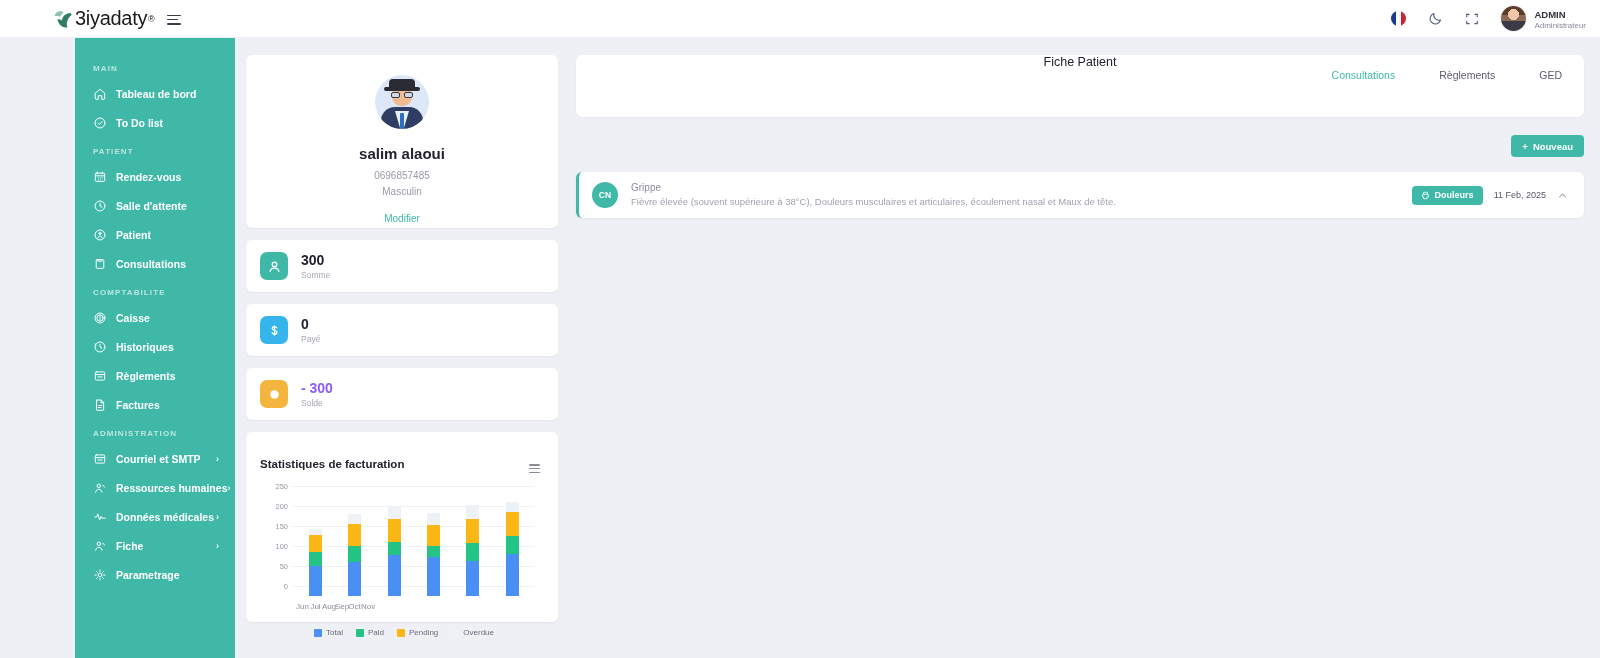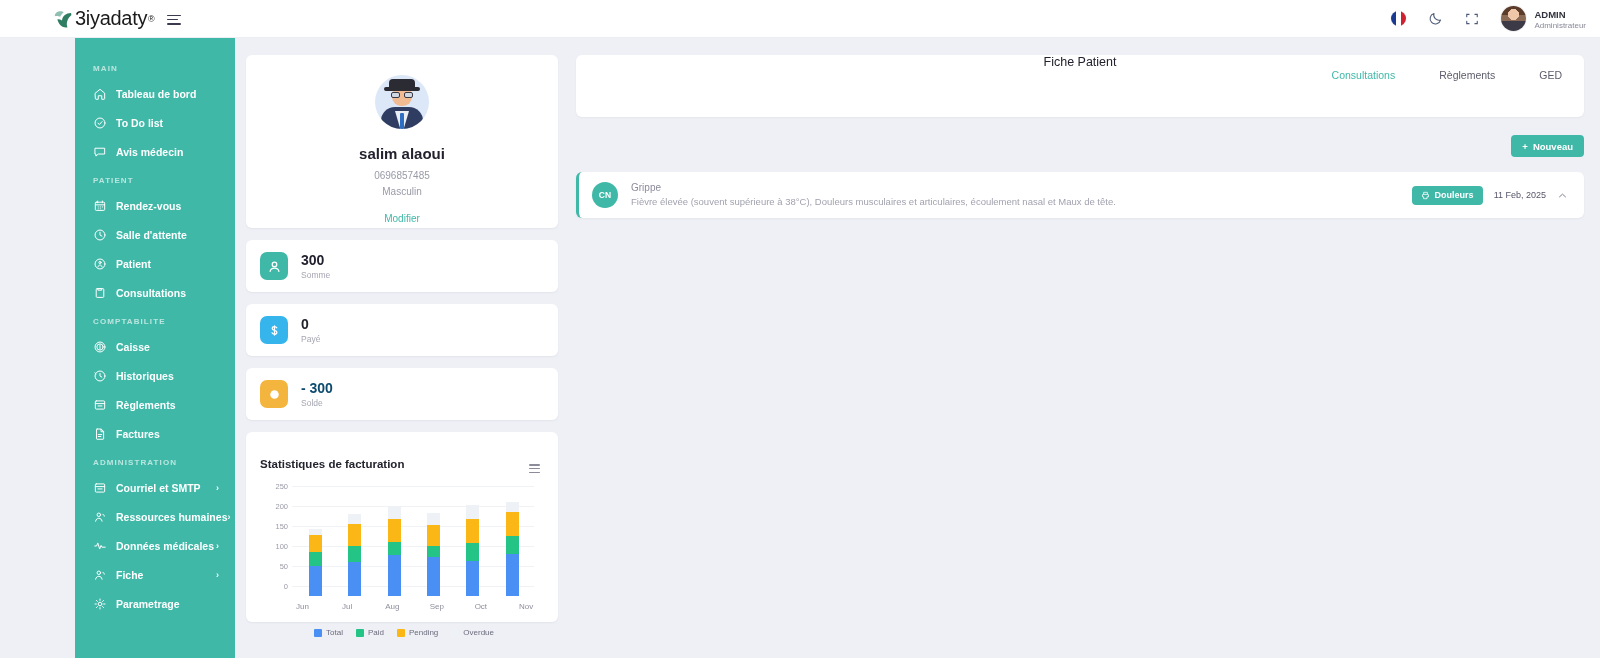--- a/index.html
+++ b/index.html
@@ -111,21 +111,21 @@
 
   .stat-card {
     height: 52px; margin-top: 12px; display: flex; align-items: center;
     padding: 0 14px;
   }
   .stat-ico {
     width: 28px; height: 28px; border-radius: 7px; margin-right: 13px;
     display: flex; align-items: center; justify-content: center; flex: 0 0 28px;
   }
   .stat-val { font-size: 14px; font-weight: 700; color: #22222e; line-height: 1.15; }
-  .stat-val.neg { color: #0c4a6e; }
+  .stat-val.neg { color: #8b5cf6; }
   .stat-lbl { font-size: 8.5px; color: #a5a5b2; margin-top: 2px; }
 
   
   .chart-card { margin-top: 12px; padding: 26px 10px 10px 14px; height: 190px; position: relative; }
   .chart-title { font-size: 11.5px; font-weight: 700; color: #24242f; }
   .chart-menu { position: absolute; right: 18px; top: 30px; cursor: pointer; }
   .chart-menu span { display:block; width:11px; height:1.5px; background:#8b8b99; margin:2.2px 0; border-radius:1px;}
 
   .plot-wrap { position: relative; margin-top: 16px; height: 110px; padding-left: 32px; }
   .ytick {
@@ -134,21 +134,21 @@
   }
   .gridline { position: absolute; left: 32px; right: 14px; height: 1px; background: #f1f2f5; }
   .bars {
     position: absolute; left: 36px; right: 16px; bottom: 0; height: 100px;
     display: flex; align-items: flex-end; justify-content: space-around;
   }
   .bar { width: 13px; display: flex; flex-direction: column-reverse; }
   .seg { width: 100%; display: block; }
   .xlabels {
     position: absolute; left: 36px; right: 16px; top: 116px;
-    display: flex; justify-content: space-between;
+    display: flex; justify-content: flex-start;
   }
   .xlabel { font-size: 8px; color: #8e8e9d; width: 13px; text-align: center; }
   .legend {
     position: absolute; left: 0; right: 0; top: 142px;
     display: flex; justify-content: center; gap: 13px;
   }
   .lg { display: flex; align-items: center; gap: 4px; }
   .lg-sw { width: 8px; height: 8px; border-radius: 1px; }
   .lg-tx { font-size: 8px; color: #6c6c7d; }
 
@@ -252,26 +252,20 @@
         <path d="M4 10.5 12 4l8 6.5V20a1 1 0 0 1-1 1h-4v-6H9v6H5a1 1 0 0 1-1-1z" fill="none" stroke="#ffffff" stroke-width="1.7" stroke-linecap="round" stroke-linejoin="round"></path>
       </svg>
       <span class="side-label">Tableau de bord</span>
     </div>
     <div class="side-item">
       <svg class="side-ico" viewBox="0 0 24 24">
         <circle cx="12" cy="12" r="8.5" fill="none" stroke="#ffffff" stroke-width="1.7" stroke-linecap="round" stroke-linejoin="round"></circle>
         <path d="M8.5 12.2l2.4 2.4 4.6-5" fill="none" stroke="#ffffff" stroke-width="1.7" stroke-linecap="round" stroke-linejoin="round"></path>
       </svg>
       <span class="side-label">To Do list</span>
-    </div>
-    <div class="side-item">
-      <svg class="side-ico" viewBox="0 0 24 24">
-        <path d="M4 5.5h16v10H9l-4 3.5v-3.5H4z" fill="none" stroke="#ffffff" stroke-width="1.7" stroke-linecap="round" stroke-linejoin="round"></path>
-      </svg>
-      <span class="side-label">Avis médecin</span>
     </div>
     <div class="side-section">PATIENT</div>
     <div class="side-item">
       <svg class="side-ico" viewBox="0 0 24 24">
         <rect x="4" y="5.5" width="16" height="14" rx="1.6" fill="none" stroke="#ffffff" stroke-width="1.7" stroke-linecap="round" stroke-linejoin="round"></rect>
         <path d="M4 10h16M8 3.5v3M16 3.5v3" fill="none" stroke="#ffffff" stroke-width="1.7" stroke-linecap="round" stroke-linejoin="round"></path>
         <circle cx="9" cy="13.5" r=".9" fill="#fff"></circle>
         <circle cx="12.5" cy="13.5" r=".9" fill="#fff"></circle>
         <circle cx="16" cy="13.5" r=".9" fill="#fff"></circle>
         <circle cx="9" cy="16.6" r=".9" fill="#fff"></circle>

